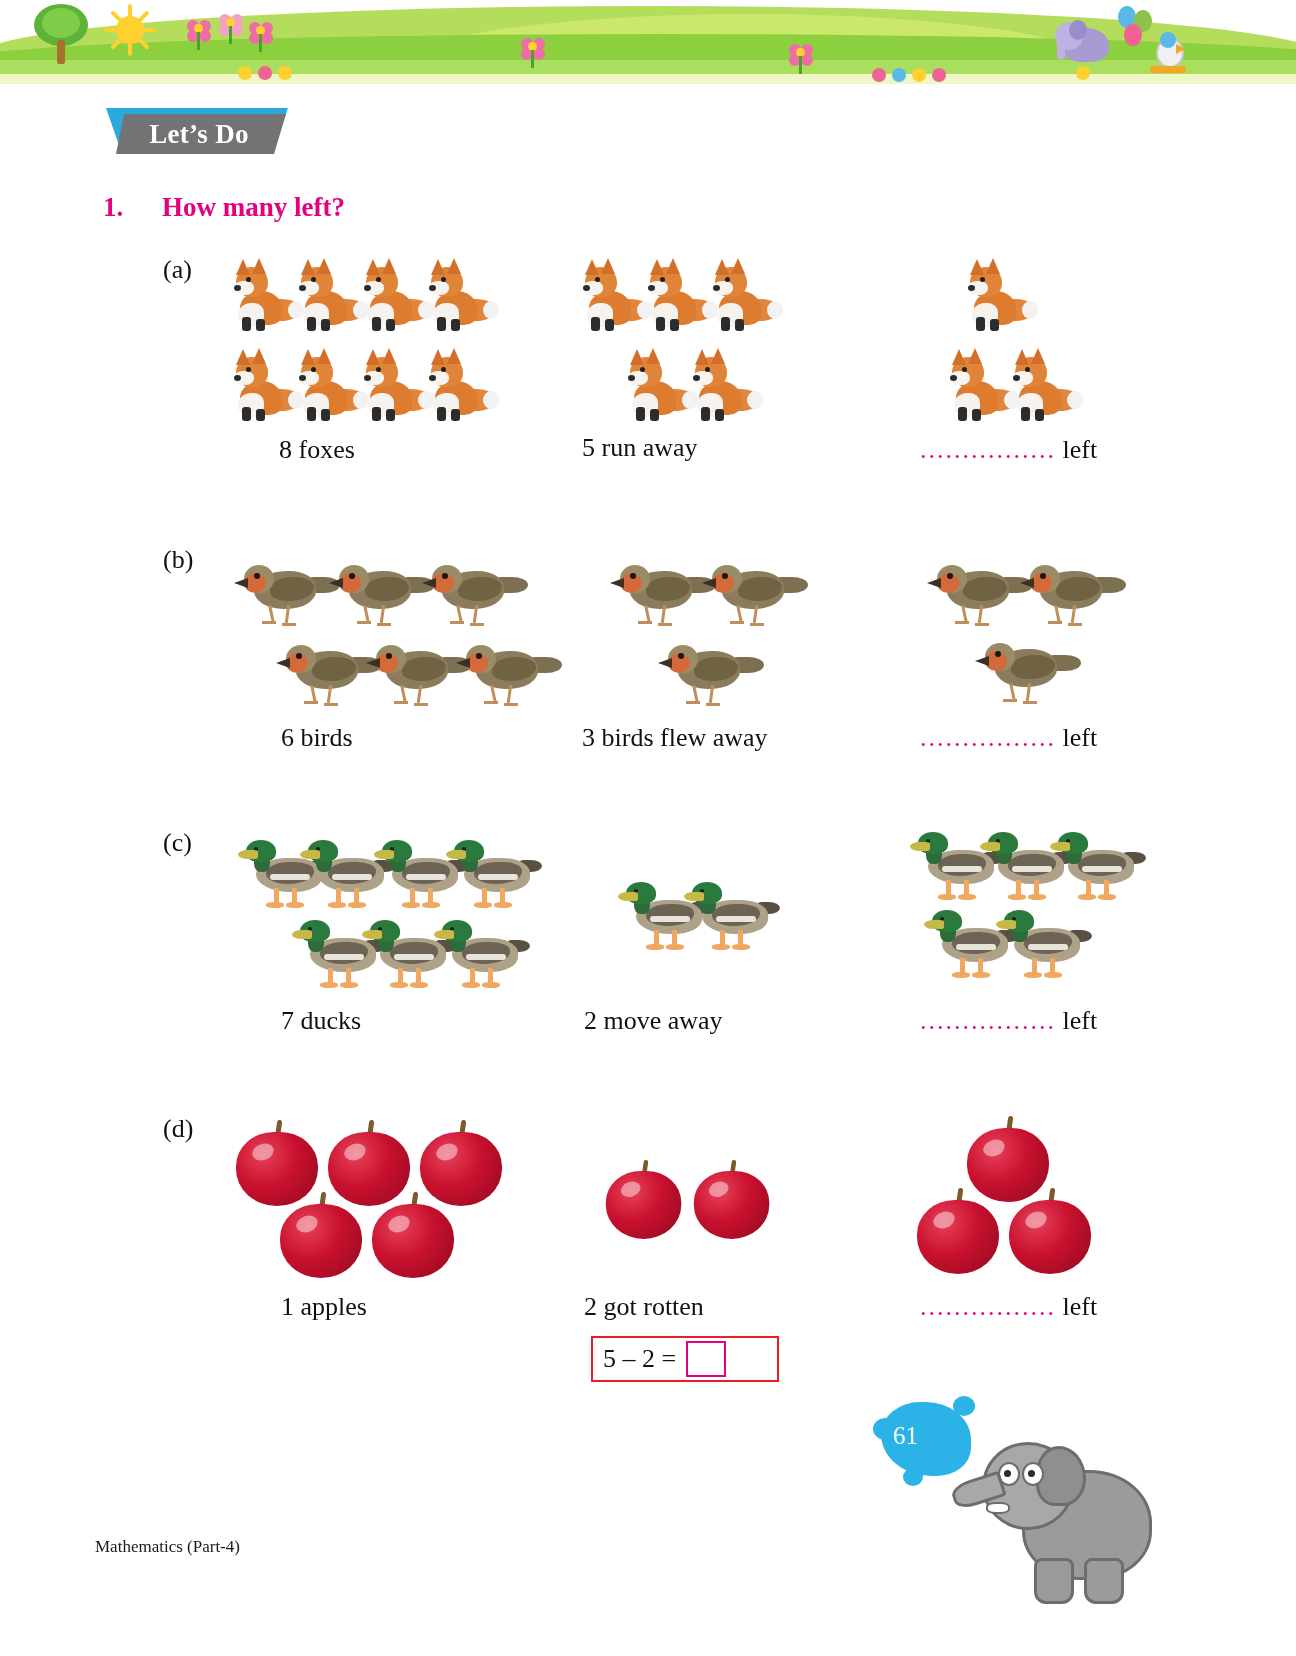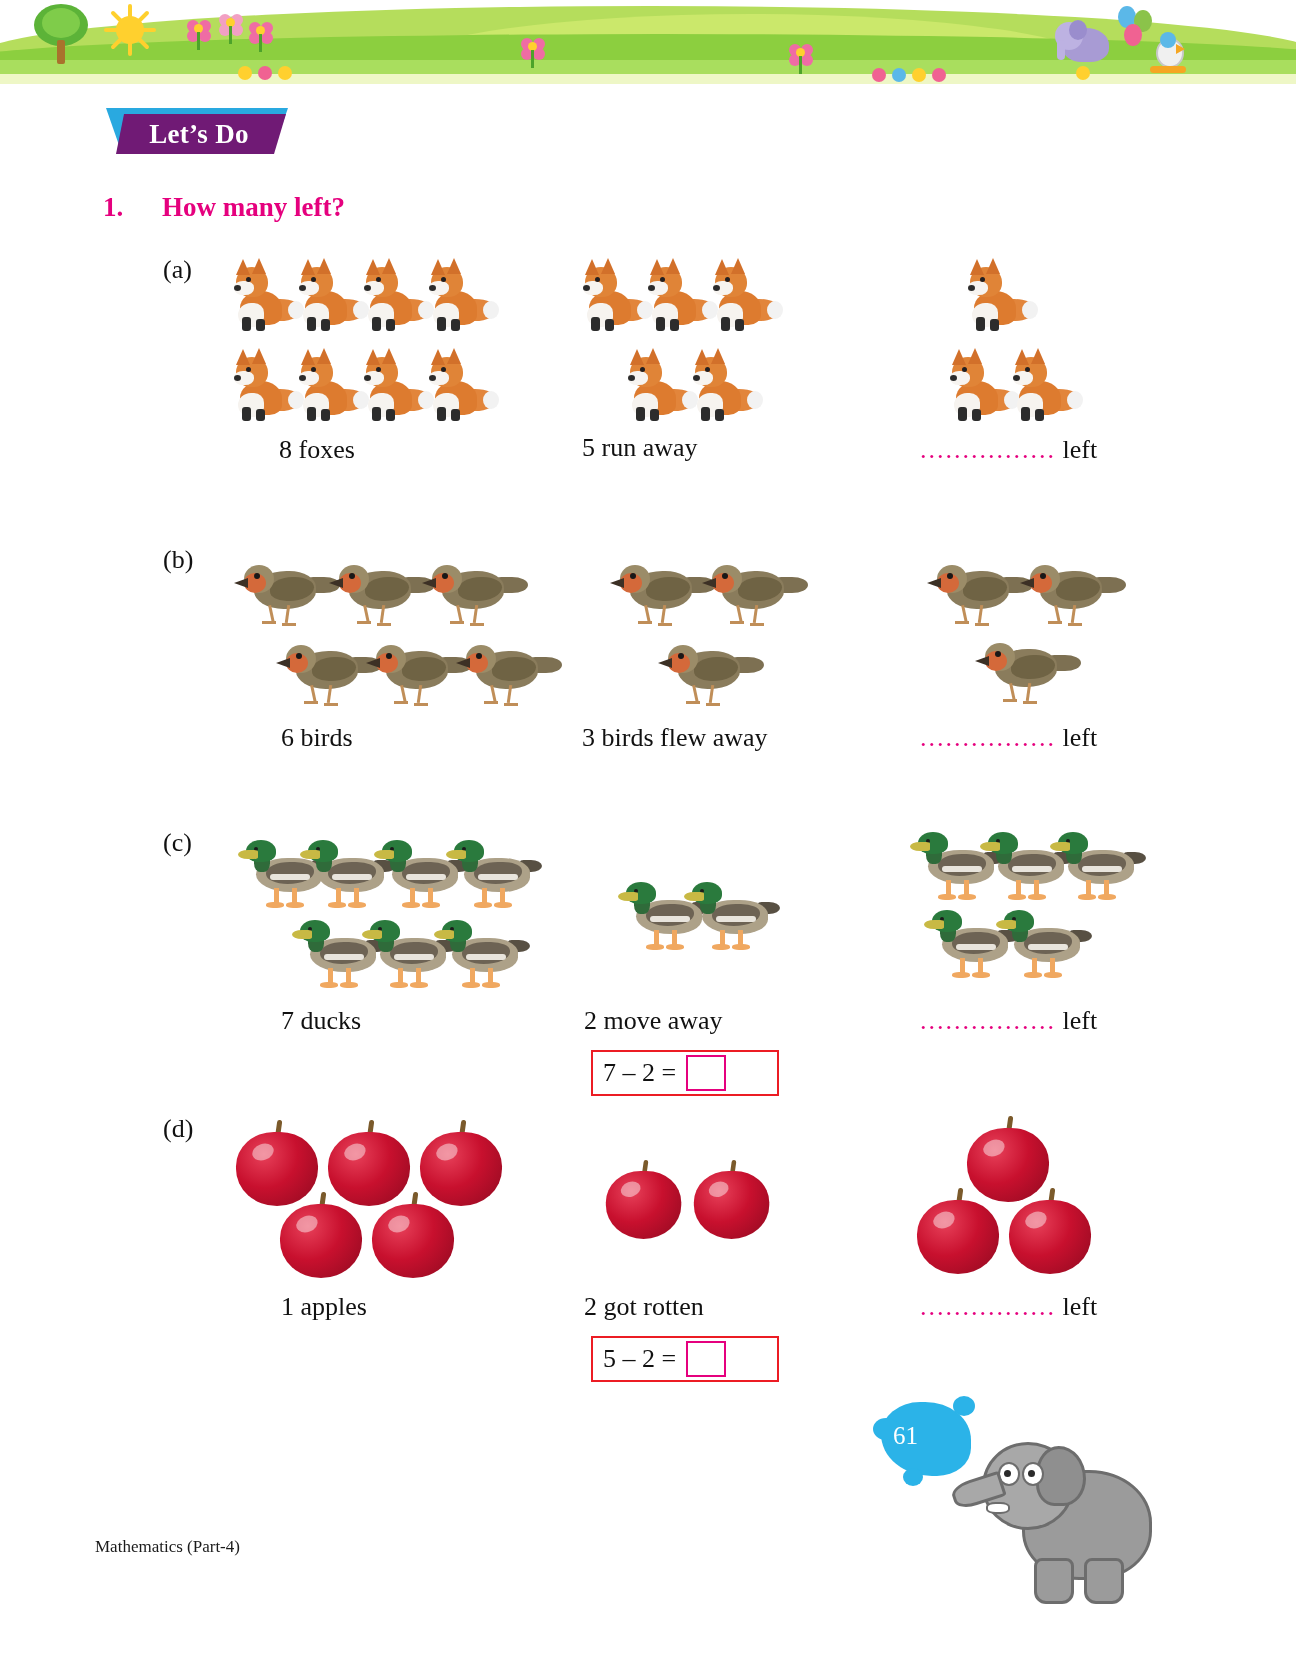--- a/index.html
+++ b/index.html
@@ -210,21 +210,21 @@
     position: absolute;
     left: 0; top: 0;
     width: 182px; height: 40px;
     background: #29a9e0;
     clip-path: polygon(0 0, 182px 0, 168px 40px, 14px 40px);
   }
   .lets-do .red-front {
     position: absolute;
     left: 10px; top: 6px;
     width: 170px; height: 40px;
-    background: #701a75;
+    background: #737373;
     clip-path: polygon(8px 0, 170px 0, 158px 40px, 0 40px);
     display: flex;
     align-items: center;
     justify-content: center;
   }
   .lets-do .label {
     color: #ffffff;
     font-size: 27px;
     font-weight: bold;
     font-family: "Liberation Serif", serif;
@@ -1335,24 +1335,20 @@
         <div class="eye"></div>
         <div class="bill"></div>
         <div class="leg1"></div>
         <div class="leg2"></div>
         <div class="foot1"></div>
         <div class="foot2"></div>
       </div>
   </div>
   <div class="caption" style="left:584px; top:178px;">2 move away</div>
 
-  <div class="eq-box" style="left:591px; top:222px; width:188px;">
-    <span class="eq-text">7 – 2 =</span>
-    <span class="answer-box"></span>
-  </div>
 
   <div class="col" style="left:912px; top:0px; width:230px; height:170px;">
     <div class="sprite duck" style="left:0px; top:0px;">
         <div class="tail"></div>
         <div class="body"></div>
         <div class="wing"></div>
         <div class="wingstripe"></div>
         <div class="neck"></div>
         <div class="head"></div>
         <div class="eye"></div>

